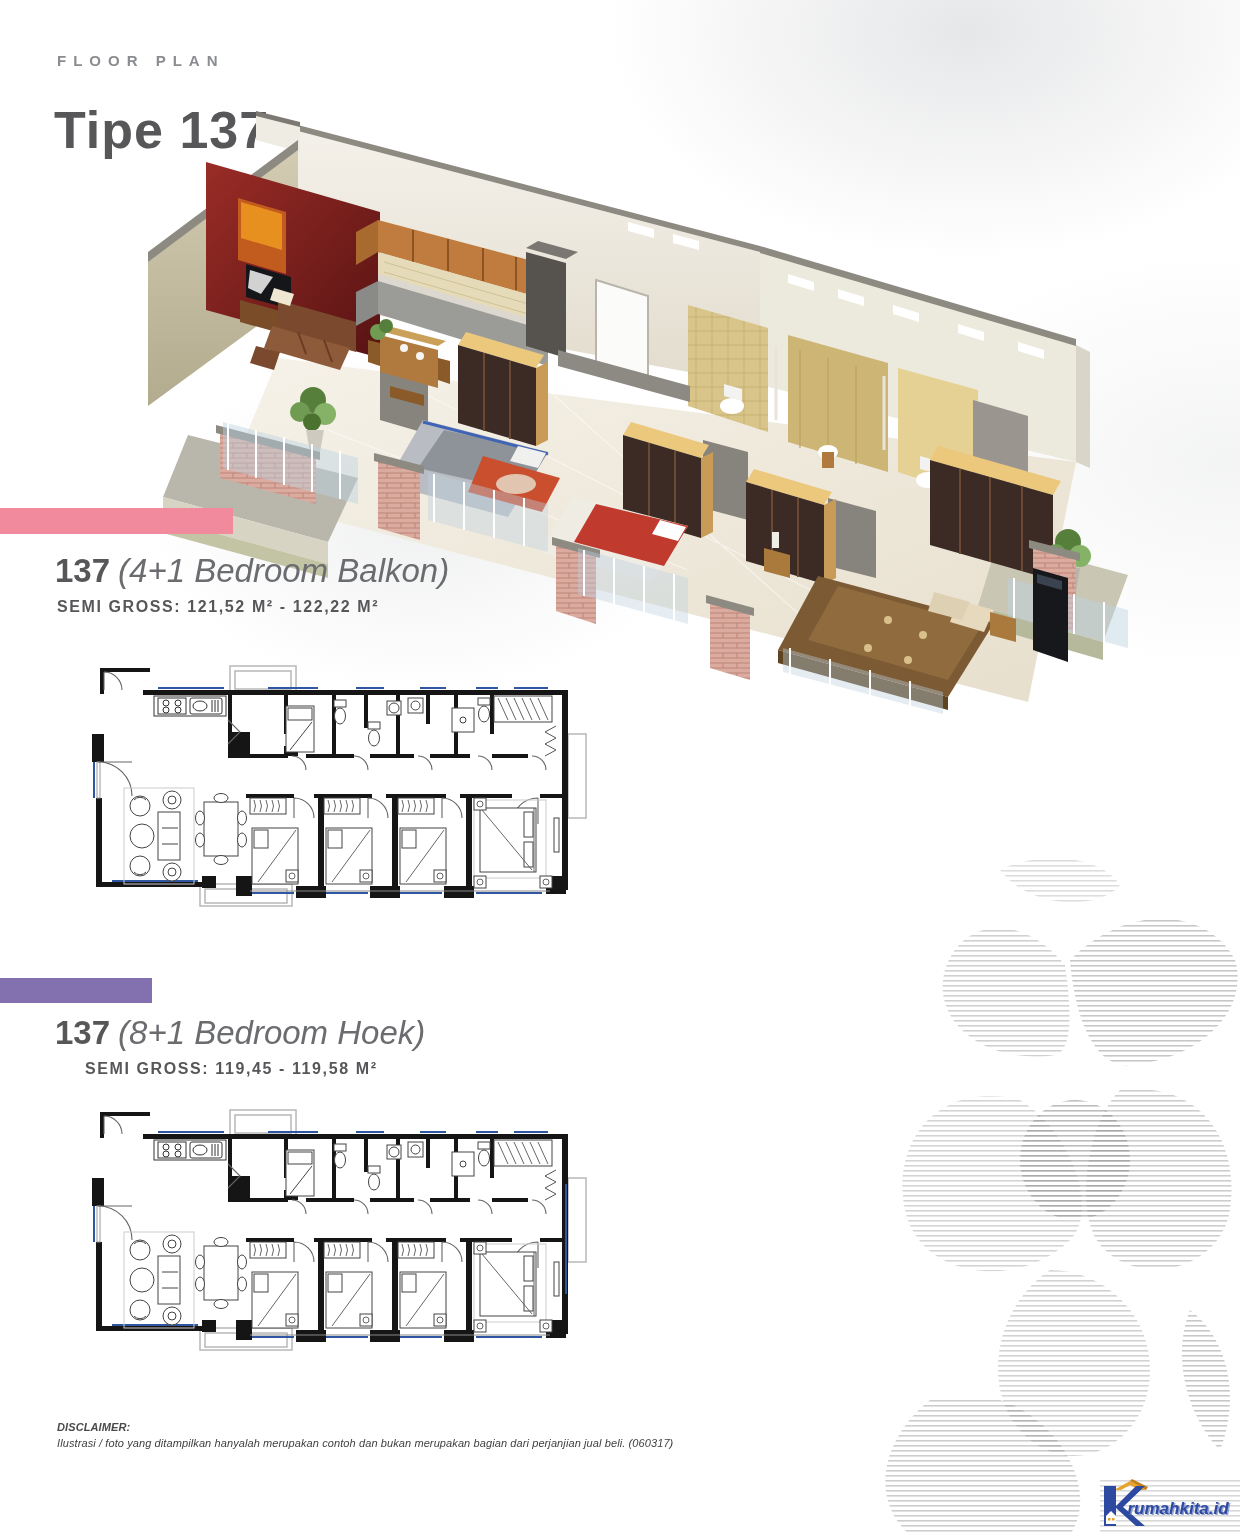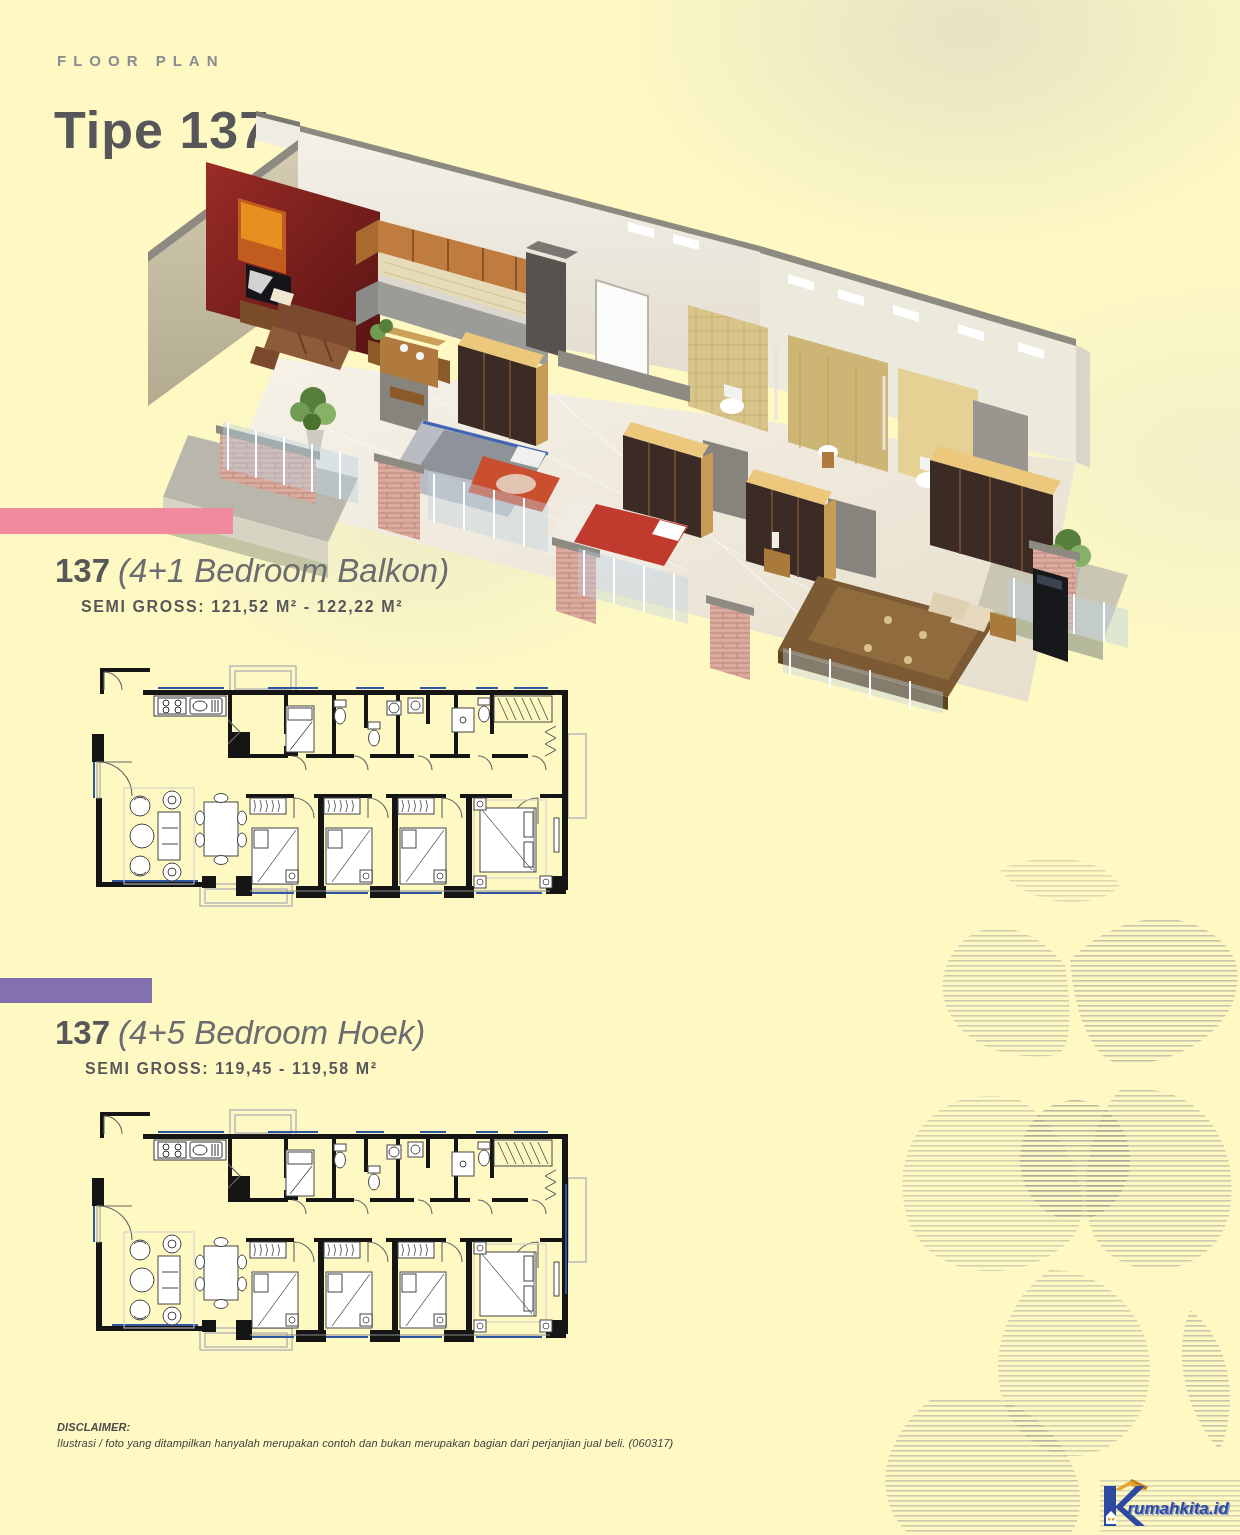--- a/index.html
+++ b/index.html
@@ -1,18 +1,18 @@
 <!DOCTYPE html>
 <html><head>
 <meta charset="utf-8">
 <style>
   html,body{margin:0;padding:0;background:#dfe1e4;}
   .page{
     position:relative;width:1240px;height:1535px;margin:0 auto;
-    background:#fef9c3;overflow:hidden;
+    background:#ffffff;overflow:hidden;
     font-family:"Liberation Sans", sans-serif;
   }
   .page::before{ 
     content:"";position:absolute;inset:0;pointer-events:none;
     background:
       radial-gradient(600px 380px at 78% 2%, rgba(190,192,196,.38), rgba(255,255,255,0) 60%),
       radial-gradient(420px 260px at 34% 34%, rgba(205,207,210,.30), rgba(255,255,255,0) 65%),
       radial-gradient(500px 300px at 99% 30%, rgba(210,212,215,.25), rgba(255,255,255,0) 70%);
   }
   .eyebrow{position:absolute;left:57px;top:52px;font-size:15px;font-weight:bold;letter-spacing:7px;color:#8a8c8f;}
@@ -20,21 +20,21 @@
   .iso{position:absolute;left:128px;top:100px;width:1012px;height:618px;}
   .accent-bar{position:absolute;left:0;}
   .bar-1{top:508px;width:233px;height:26px;}
   .bar-2{top:978px;width:152px;height:25px;}
   .sec-head{position:absolute;left:55px;white-space:nowrap;color:#57575a;}
   .sec-head .num{font-size:33px;font-weight:bold;}
   .sec-head .nm{font-size:33px;font-style:italic;color:#6b6c6f;margin-left:8px;}
   .head-1{top:552px;}
   .head-2{top:1014px;}
   .semi{position:absolute;left:57px;font-size:16px;font-weight:bold;letter-spacing:1.6px;color:#57575a;white-space:nowrap;}
-  .semi-1{top:598px;margin-left:24px;}
+  .semi-1{top:598px;}
   .semi-2{top:1060px;margin-left:28px;}
   .plan{position:absolute;left:88px;width:500px;height:258px;}
   .plan-1{top:650px;}
   .plan-2{top:1094px;}
   .watermark{position:absolute;left:870px;top:840px;width:370px;height:695px;pointer-events:none;}
   .disclaimer{position:absolute;left:57px;top:1420px;color:#3f3f3f;font-style:italic;font-size:11px;line-height:1.42;letter-spacing:.1px;}
   .disclaimer .dh{font-weight:bold;color:#4a4a4a;}
   .logo{position:absolute;left:1096px;top:1478px;width:142px;height:54px;}
 </style>
 </head>
@@ -441,21 +441,21 @@
       </g>
     </defs>
   </svg>
 
   <svg class="plan plan-1" viewBox="0 0 500 258" xmlns="http://www.w3.org/2000/svg">
       <use href="#fp"></use>
     </svg>
 
   <div class="accent-bar bar-2" style="background: rgb(130, 112, 175);"></div>
   <div class="sec-head head-2">
-    <span class="num">137</span><span class="nm">(4+5 Bedroom Hoek)</span>
+    <span class="num">137</span><span class="nm">(8+1 Bedroom Hoek)</span>
   </div>
   <div class="semi semi-2">
     <span>SEMI GROSS:</span>
     <span>119,45 - 119,58 M²</span>
   </div>
 
   <svg class="plan plan-2" viewBox="0 0 500 258" xmlns="http://www.w3.org/2000/svg">
     <use href="#fp"></use>
     <path d="M478 90 V200" stroke="#2f56a0" stroke-width="2"></path>
   </svg>

